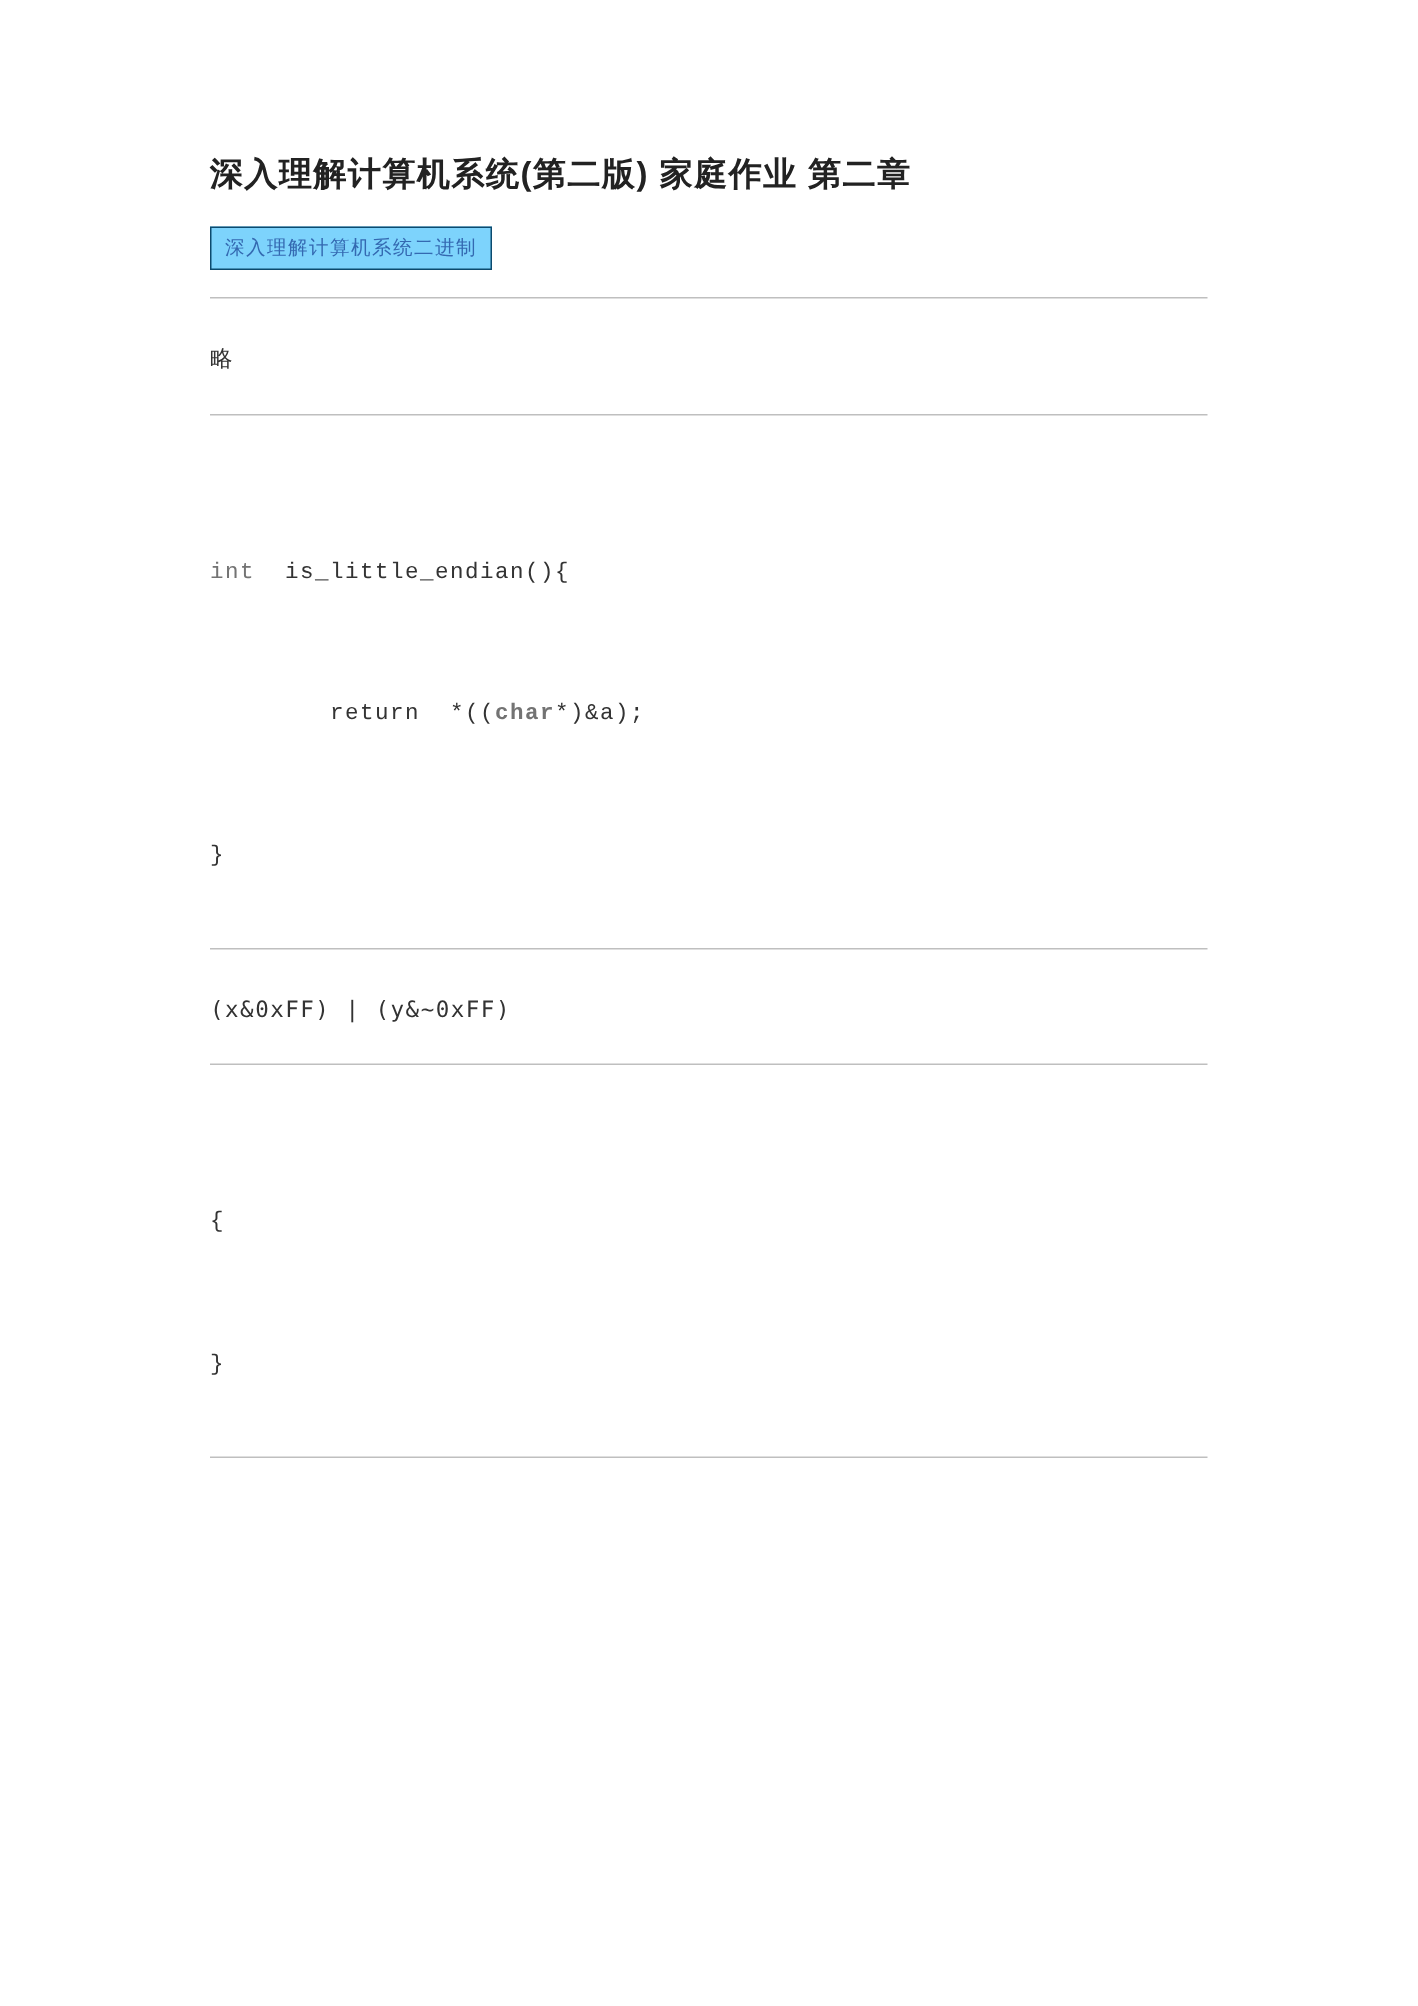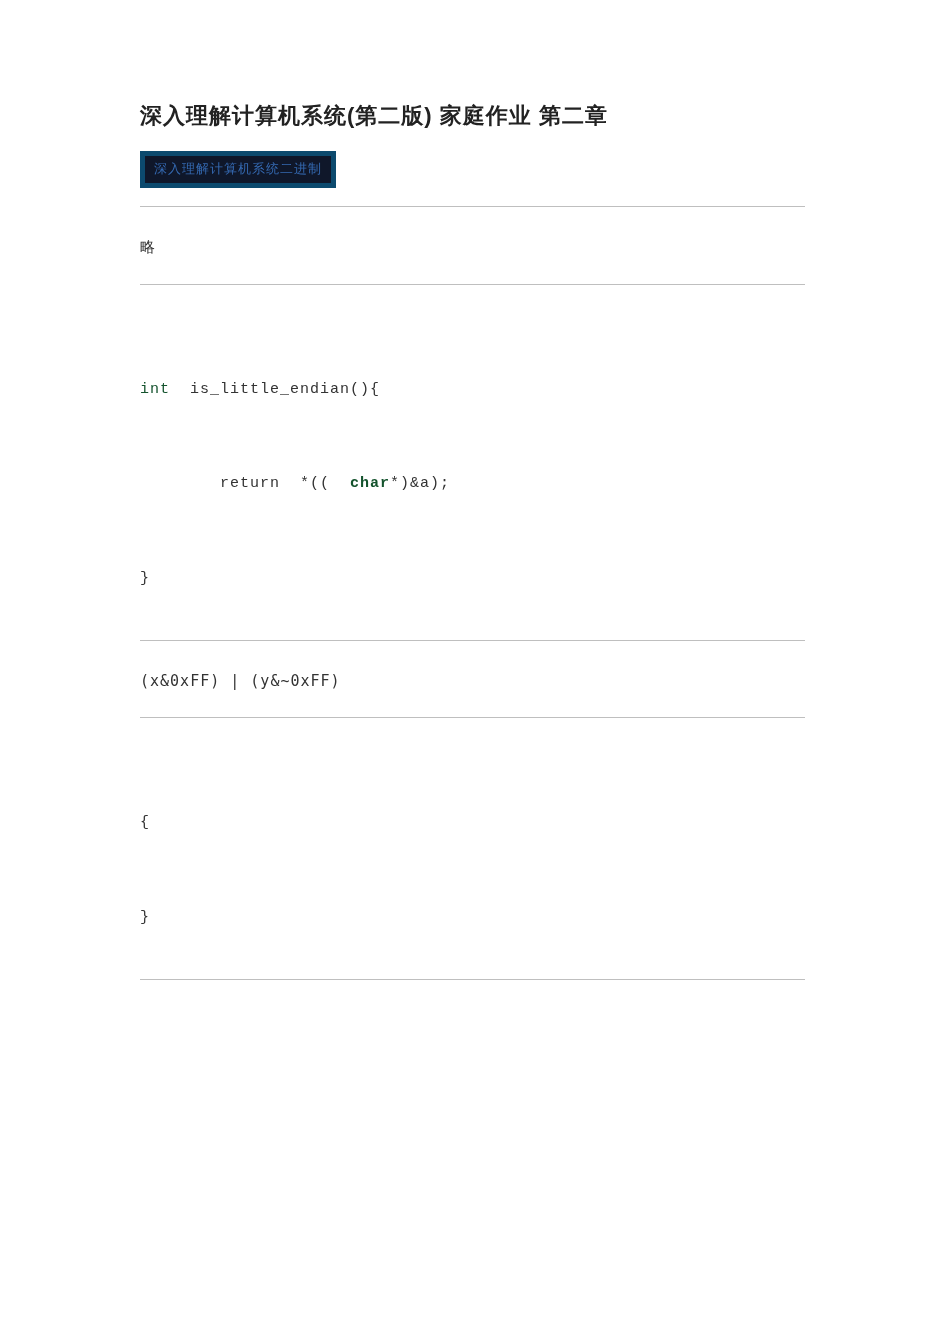--- a/index.html
+++ b/index.html
@@ -22,25 +22,25 @@
     letter-spacing: 1px;
     margin: 0 0 14px 0;
     font-weight: bold;
     color: #222;
   }
   .tag-row {
     margin-bottom: 10px;
   }
   .tag {
     display: inline-block;
-    border: 5px solid #0c4a6e;
+    border: 1px solid #0c4a6e;
     color: #3469b1;
     font-size: 13px;
     padding: 1px 9px 2px 9px;
-    background: #0f172a;
+    background: #7dd3fc;
     letter-spacing: 1px;
   }
   hr.sep {
     border: none;
     border-top: 1px solid #bfbfbf;
     margin: 18px 0 26px 0;
   }
   hr.sepnarrow {
     border: none;
     border-top: 1px solid #bfbfbf;
@@ -50,22 +50,22 @@
     margin-bottom: 22px;
   }
   .codeblock {
     font-family: Consolas, "Courier New", monospace;
     font-size: 15px;
     line-height: 2.1;
     letter-spacing: 1px;
     white-space: pre;
     margin-bottom: 10px;
   }
-  .kw-red { color: #14532d; font-weight: normal; }
-  .kw-bold { font-weight: bold; margin-left: 20px; }
+  .kw-red { color: #737373; font-weight: normal; }
+  .kw-bold { font-weight: bold; }
   .fn-blue { color: #2a2ae6; font-weight: bold; }
   .text-line {
     font-family: "SimSun", monospace;
     font-size: 15px;
     letter-spacing: 1px;
     margin: 0;
   }
 </style>
 </head>
 <body>

